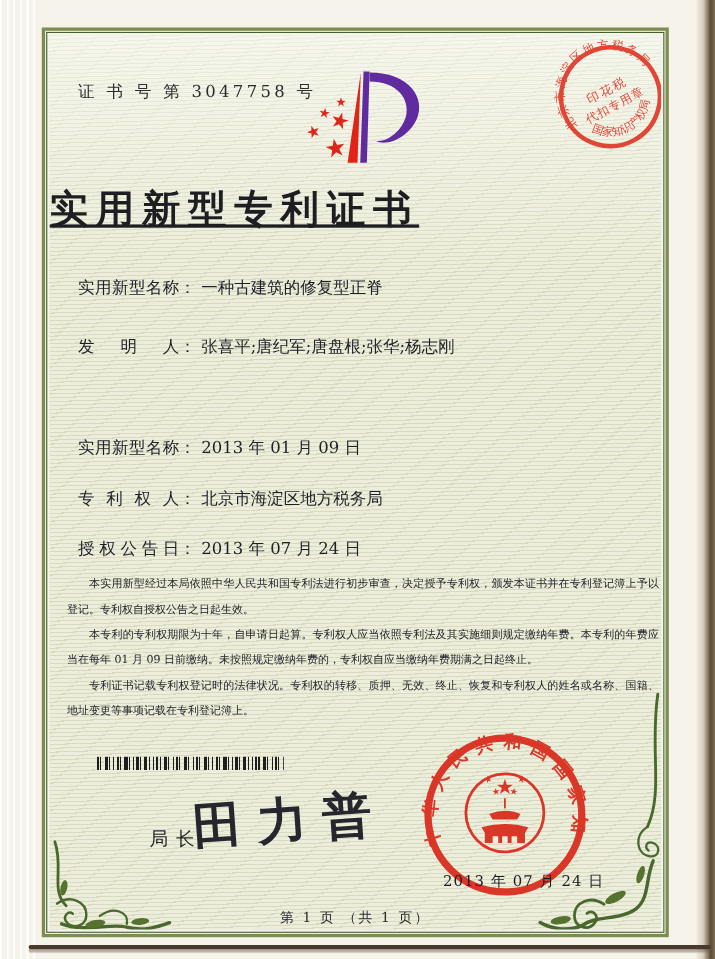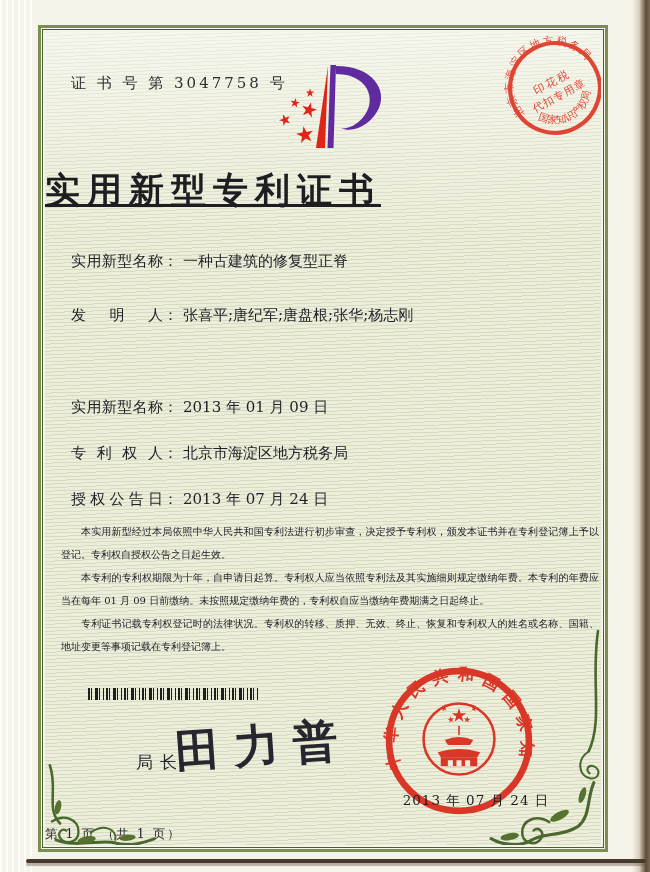--- a/index.html
+++ b/index.html
@@ -75,21 +75,21 @@
     font-size:45px; font-weight:bold; letter-spacing:14px; color:#26262f;
     transform:rotate(-4deg); transform-origin:left center;
   }
   .seal { position:absolute; left:336px; top:632px; width:156px; height:156px; opacity:.93; }
   .seal-date {
     position:absolute; left:356px; top:760px; width:150px; text-align:center;
     font-size:13.5px; letter-spacing:1px; color:#1c1c22; z-index:4;
   }
   .tax-stamp { position:absolute; left:458px; top:4px; width:104px; height:104px; opacity:.88; }
   .footer {
-    position:absolute; left:0; top:794px; width:100%; text-align:left;
+    position:absolute; left:0; top:794px; width:100%; text-align:center;
     font-size:12.5px; letter-spacing:2px; color:#2a2a30;
   }
   .fl-bl { position:absolute; left:-2px; bottom:-2px; }
   .fl-br { position:absolute; right:-2px; bottom:-2px; }
   svg text { font-family:"DejaVu Serif","Liberation Serif",serif; }
 </style>
 </head>
 <body>
 
 <div class="page">

